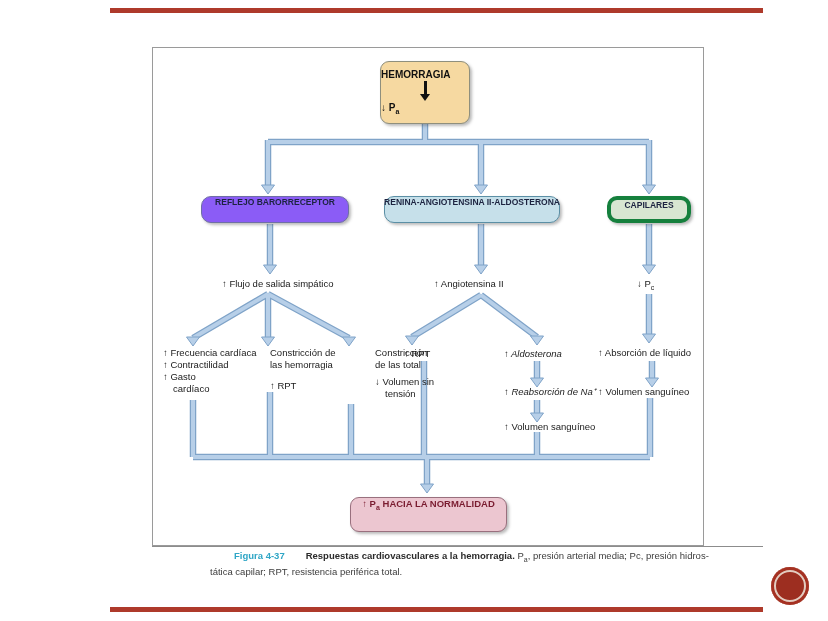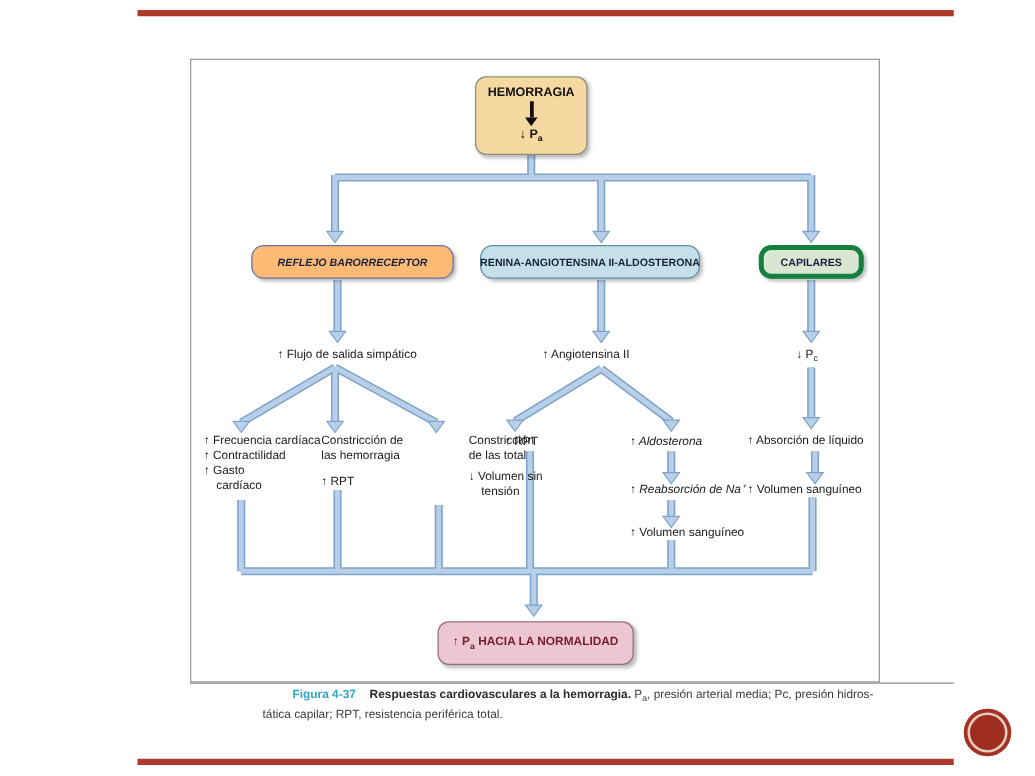--- a/index.html
+++ b/index.html
@@ -20,47 +20,47 @@
   .caption-rule{position:absolute;left:152px;top:546px;width:611px;height:1px;background:#8c8c8c;}
 
   svg.connectors{position:absolute;left:0;top:0;}
   .line-outline{fill:none;stroke:#7fa3c8;stroke-width:6.5;}
   .line-fill{fill:none;stroke:#b7cfe8;stroke-width:4;}
   .head{fill:#b7cfe8;stroke:#7fa3c8;stroke-width:1;}
 
   
   .fbox{position:absolute;box-sizing:border-box;border-radius:10px;
         box-shadow:2px 2px 3px rgba(60,60,60,.35);
-        display:flex;align-items:center;justify-content:center;
+        display:flex;justify-content:center;
         font-weight:bold;color:#1c2340;}
   .root-box{left:380px;top:61px;width:90px;height:63px;background:#f6d9a1;border:1px solid #8f8f7d;
             border-radius:9px;flex-direction:column;justify-content:space-between;
             padding:7px 0 8px 0;color:#111;font-size:10px;}
   .cat-box{height:27px;font-size:8.5px;white-space:nowrap;}
-  .cat-baro{left:201px;top:196px;width:162px;background:#fdba74;border:1px solid #6f6fa5;font-style:italic;}
+  .cat-baro{left:201px;top:196px;width:148px;background:#8b5cf6;border:1px solid #6f6fa5;}
   .cat-raas{left:384px;top:196px;width:176px;background:#c6e0ea;border:1px solid #5b8fa5;}
   .cat-cap{left:607px;top:196px;width:84px;background:#d8e6d2;border:4px solid #15803d;}
   .outcome-box{left:350px;top:497px;width:157px;height:35px;background:#ecc6d0;border:1px solid #99707e;
                border-radius:9px;color:#7a1c30;font-size:9.5px;}
 
   
   .barrow{display:flex;flex-direction:column;align-items:center;}
   .barrow-stem{width:3px;height:13px;background:#111;}
   .barrow-head{width:0;height:0;border-left:5px solid transparent;border-right:5px solid transparent;
                border-top:7px solid #111;}
 
   
   .node{position:absolute;font-size:9.5px;color:#1a1a1a;line-height:12px;white-space:nowrap;}
   .indent{padding-left:10px;}
   sub{font-size:7px;}
 
   
   .caption{position:absolute;left:210px;top:550px;width:520px;font-size:9.5px;
            color:#3c3c3c;line-height:12px;}
-  .cap-label{color:#2fa6c6;font-weight:bold;margin-right:11px;padding-left:24px;}
+  .cap-label{color:#2fa6c6;font-weight:bold;margin-right:21px;padding-left:24px;}
   .cap-title{font-weight:bold;color:#2b2b2b;}
 </style>
 </head>
 <body>
 
 <div class="stage">
 
   <div class="accent-bar top"></div>
   <div class="accent-bar bottom"></div>
   <div class="logo-circle"></div>
@@ -112,21 +112,21 @@
   <div class="node" style="left:434px;top:278px;">↑ Angiotensina II</div>
   <div class="node" style="left:637px;top:278px;"><span>↓ P</span><sub>c</sub></div>
 
   <div class="node" style="left:163px;top:347px;">
     <div>↑ Frecuencia cardíaca</div>
     <div>↑ Contractilidad</div>
     <div>↑ Gasto</div>
     <div class="indent">cardíaco</div>
   </div>
 
-  <div class="node" style="left:257px;top:347px;">
+  <div class="node" style="left:270px;top:347px;">
     <div>Constricción de</div>
     <div>las hemorragia</div>
     <div style="margin-top:9px;">↑ RPT</div>
   </div>
 
   <div class="node" style="left:330px;top:347px;margin-left:45px;">
     <div>Constricción</div>
     <div>de las total</div>
     <div style="margin-top:5px;">↓ Volumen sin</div>
     <div class="indent">tensión</div>

